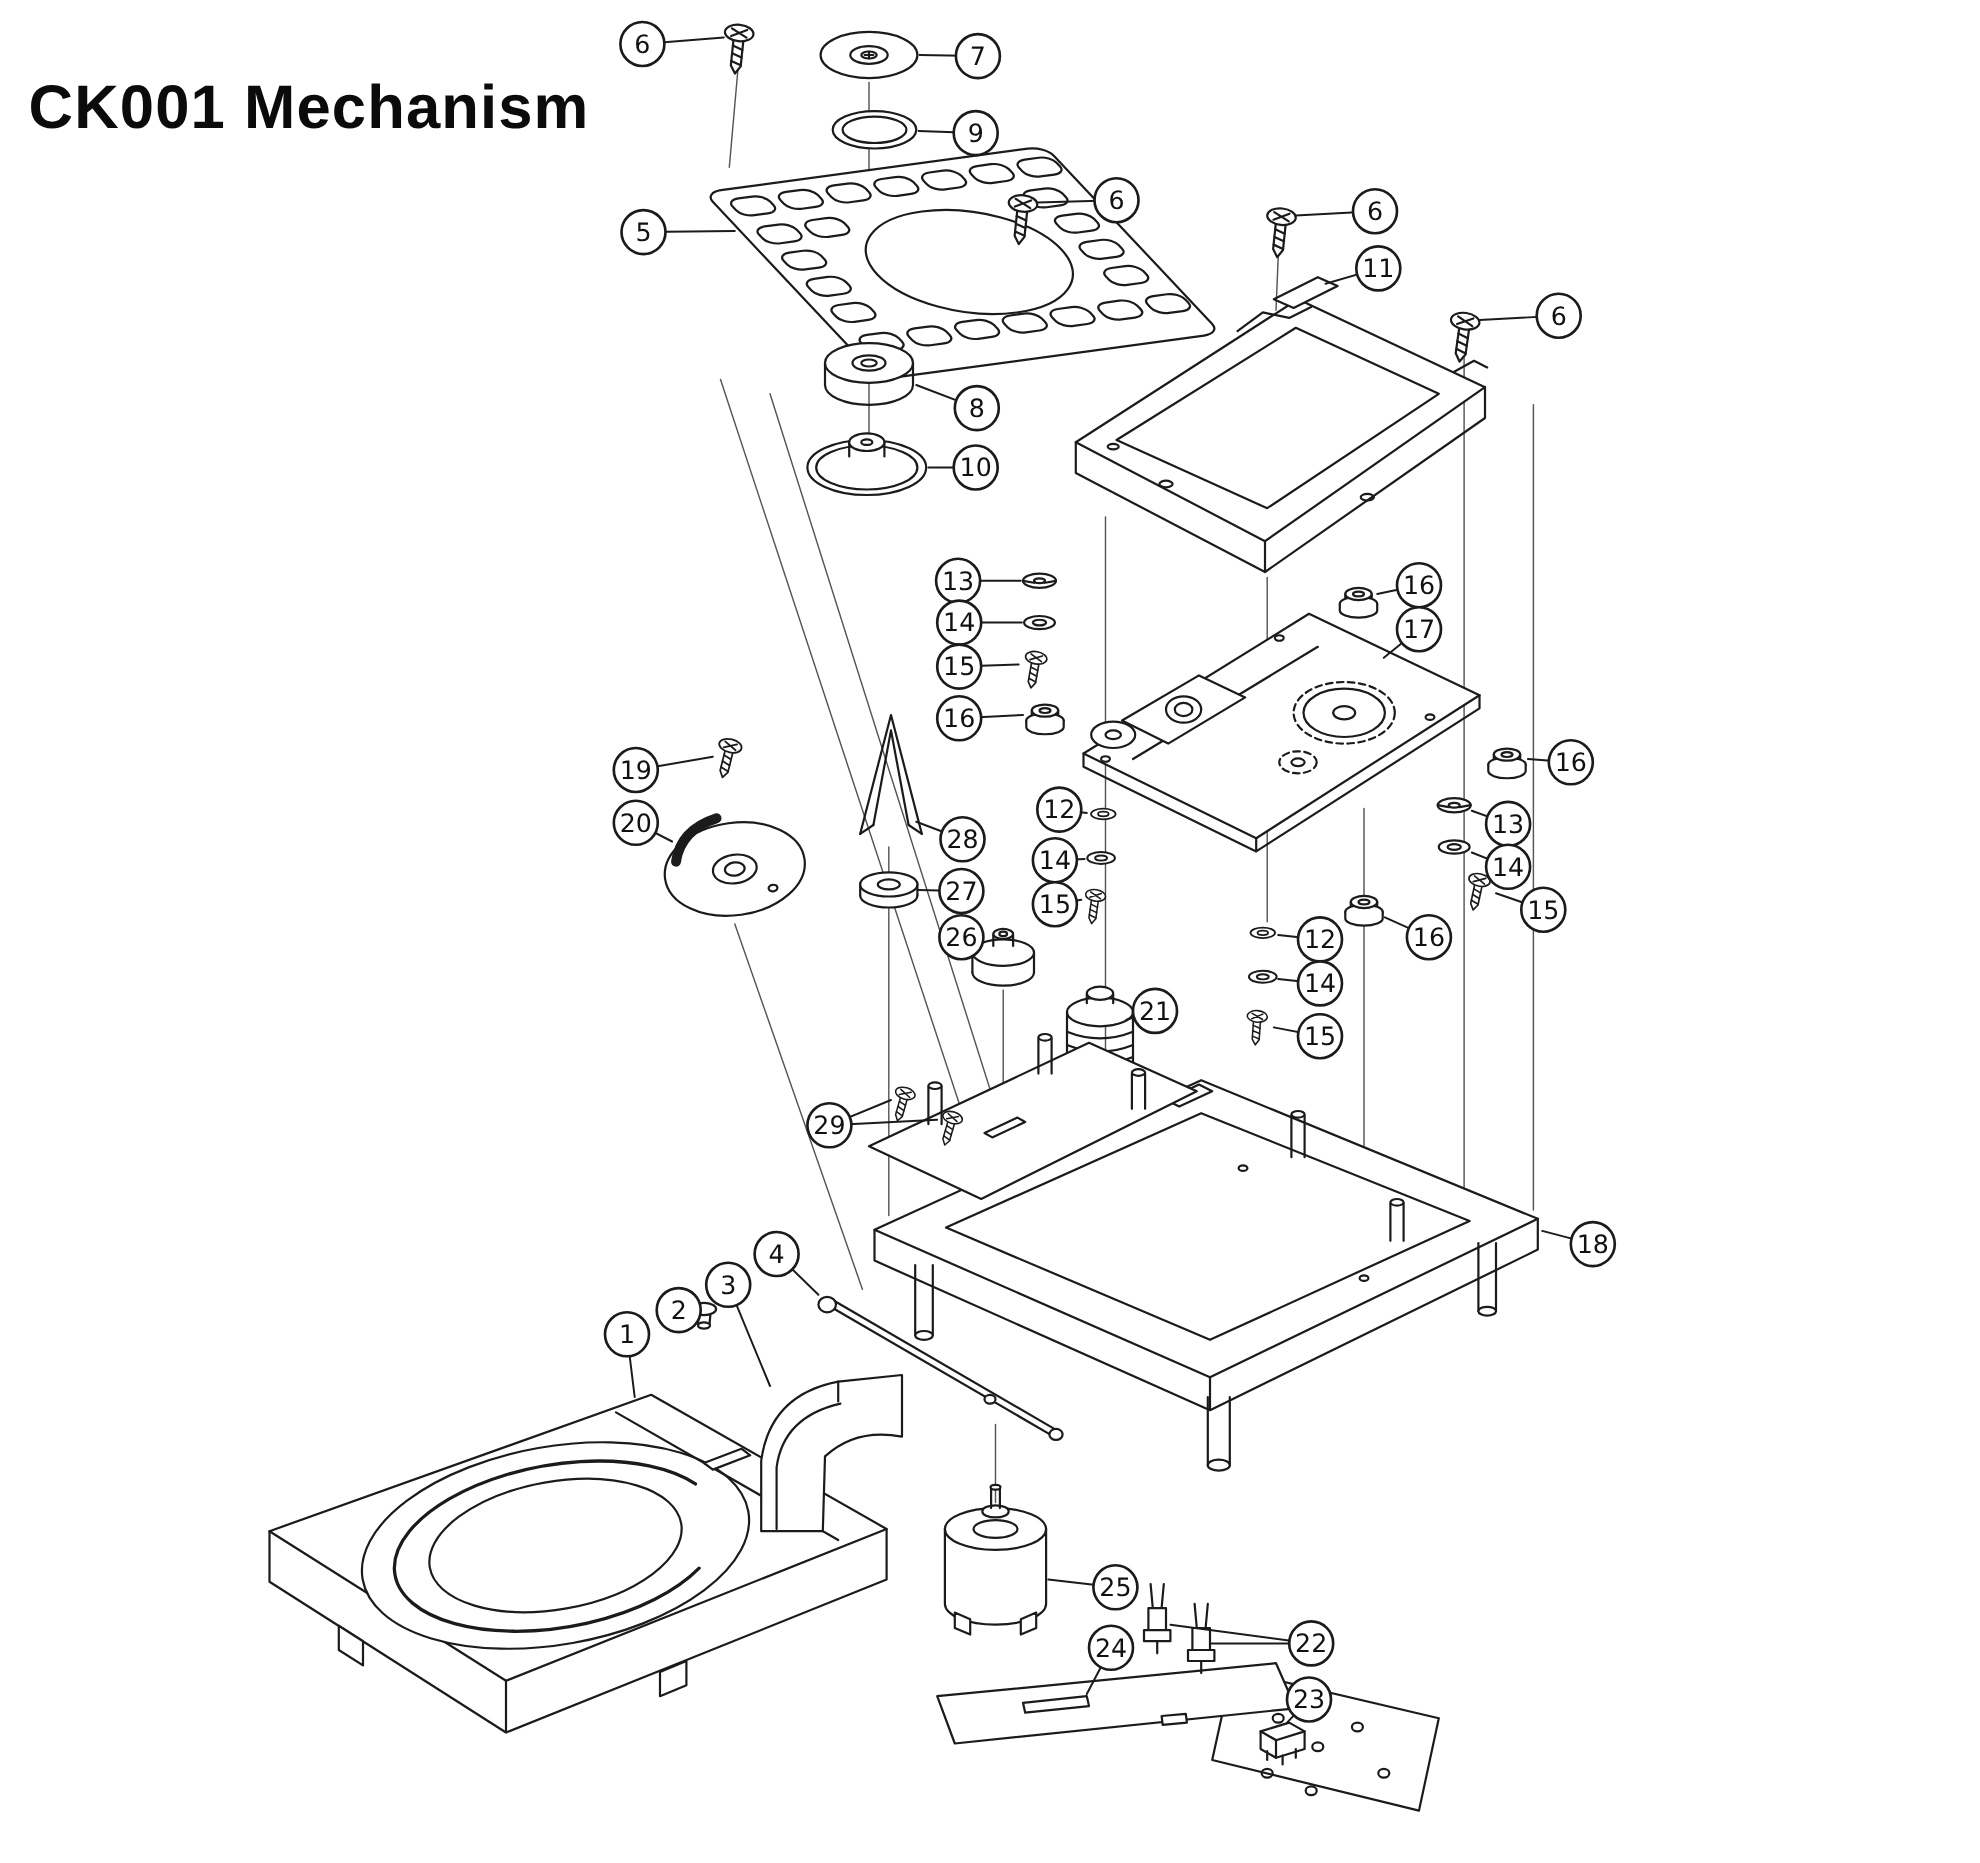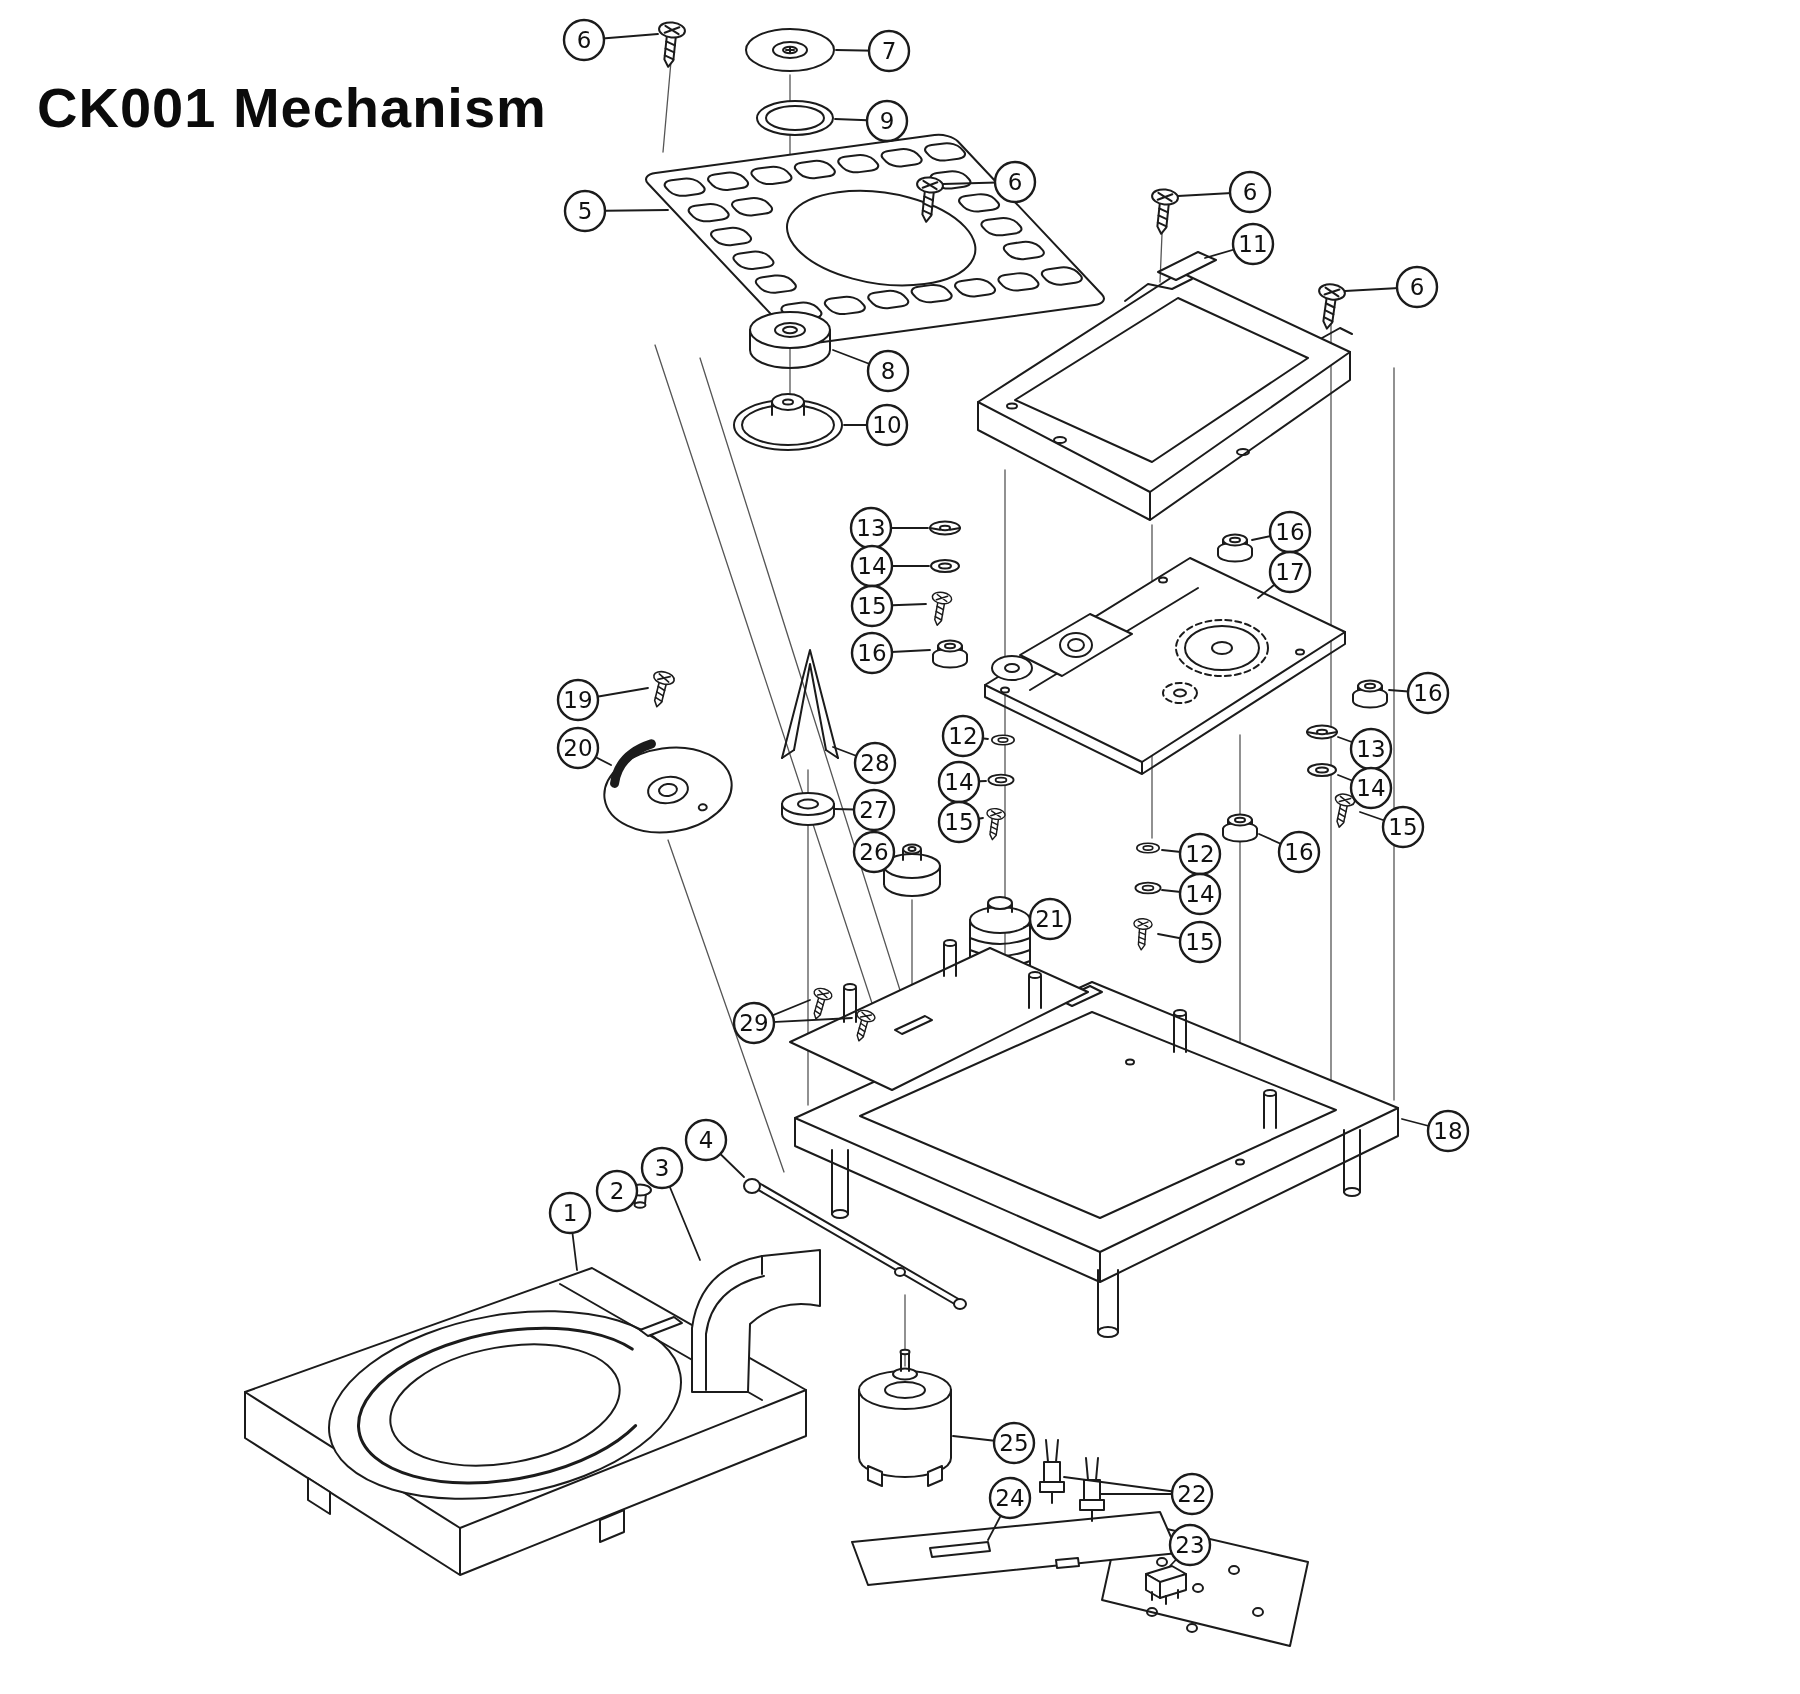--- a/index.html
+++ b/index.html
@@ -1,19 +1,19 @@
 <!DOCTYPE html>
 <html><head>
 <meta charset="utf-8">
 <title>CK001 Mechanism</title>
 <style>
   html,body{margin:0;padding:0;background:#fff;}
   .canvas{position:relative;width:1800px;height:1694px;background:#fff;overflow:hidden;
           font-family:"Liberation Sans",sans-serif;}
-  .title{position:absolute;left:22px;top:60px;margin:15px;z-index:5;
+  .title{position:absolute;left:22px;top:60px;margin:4px;z-index:5;
          font:800 56px "Liberation Sans",sans-serif;letter-spacing:1px;color:#0b0b0b;}
   #art{position:absolute;left:0;top:0;}
   
   #art *{stroke:#1b1b1b;stroke-width:2;fill:none;stroke-linecap:round;stroke-linejoin:round;}
   #art .f{fill:#ffffff;}
   #art .d{stroke-dasharray:6 4;}
   #art .thick{stroke-width:9;}
   #art .mid{stroke-width:3;}
   #axis-lines line{stroke:#555;stroke-width:1.3;}
   #part-5 *{vector-effect:non-scaling-stroke;}

